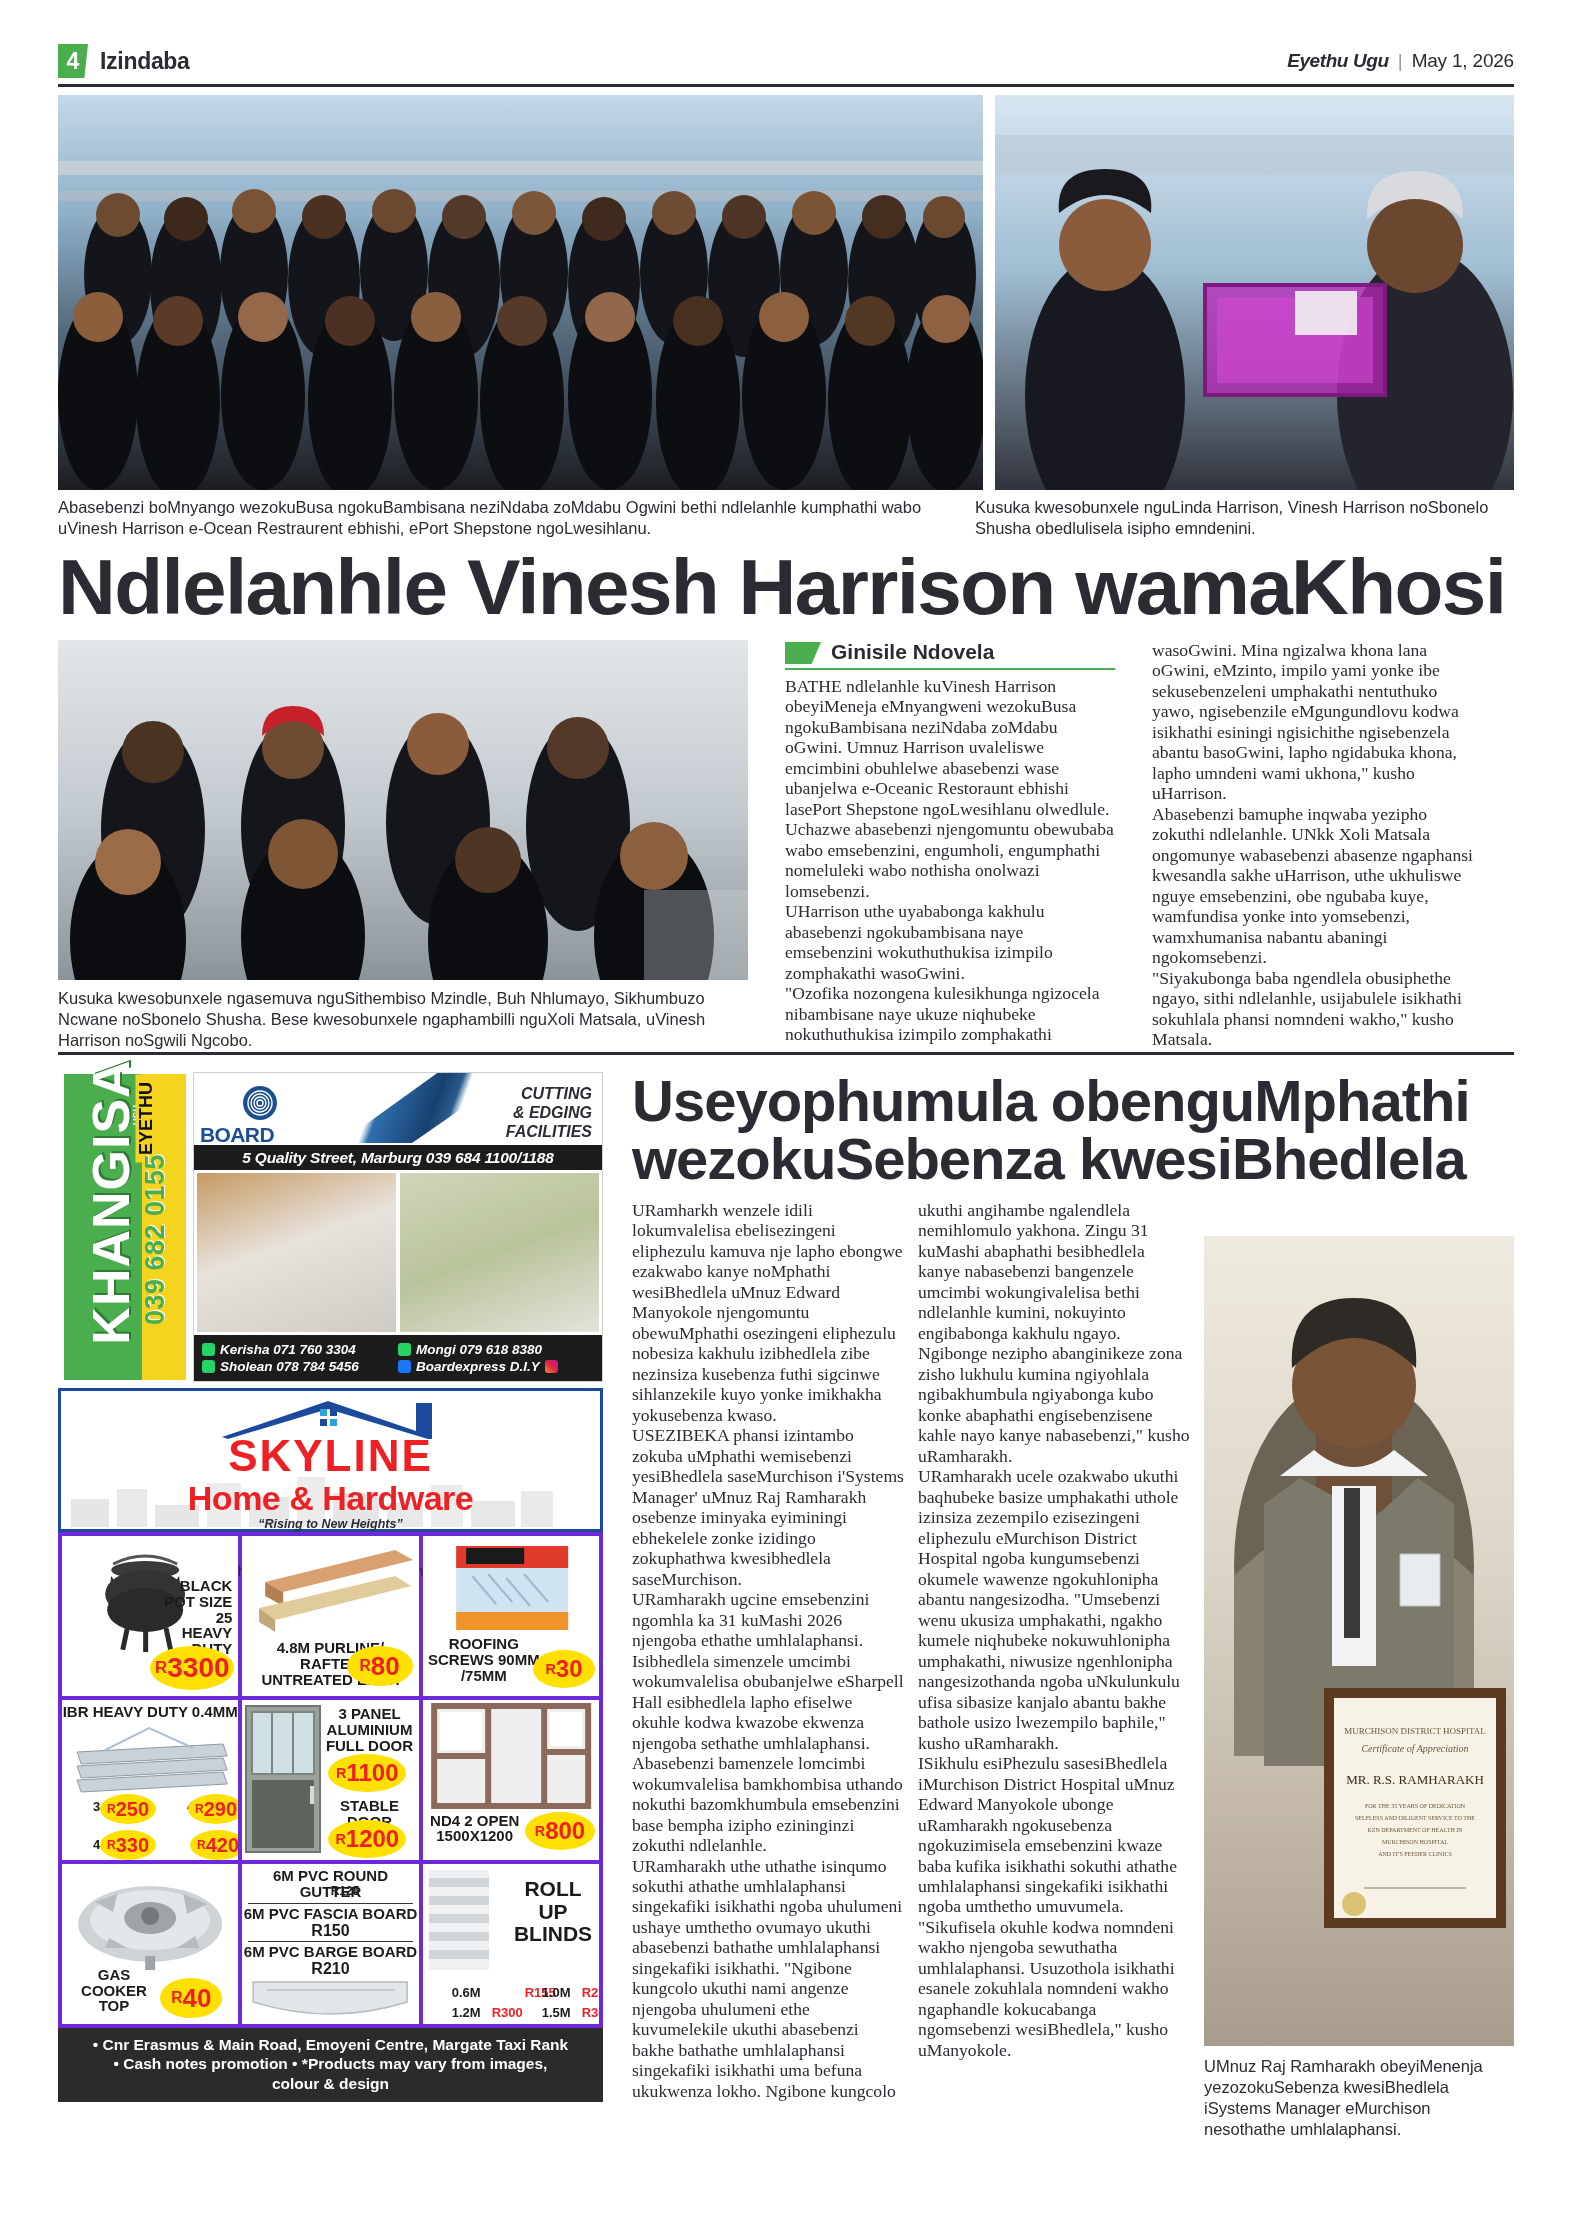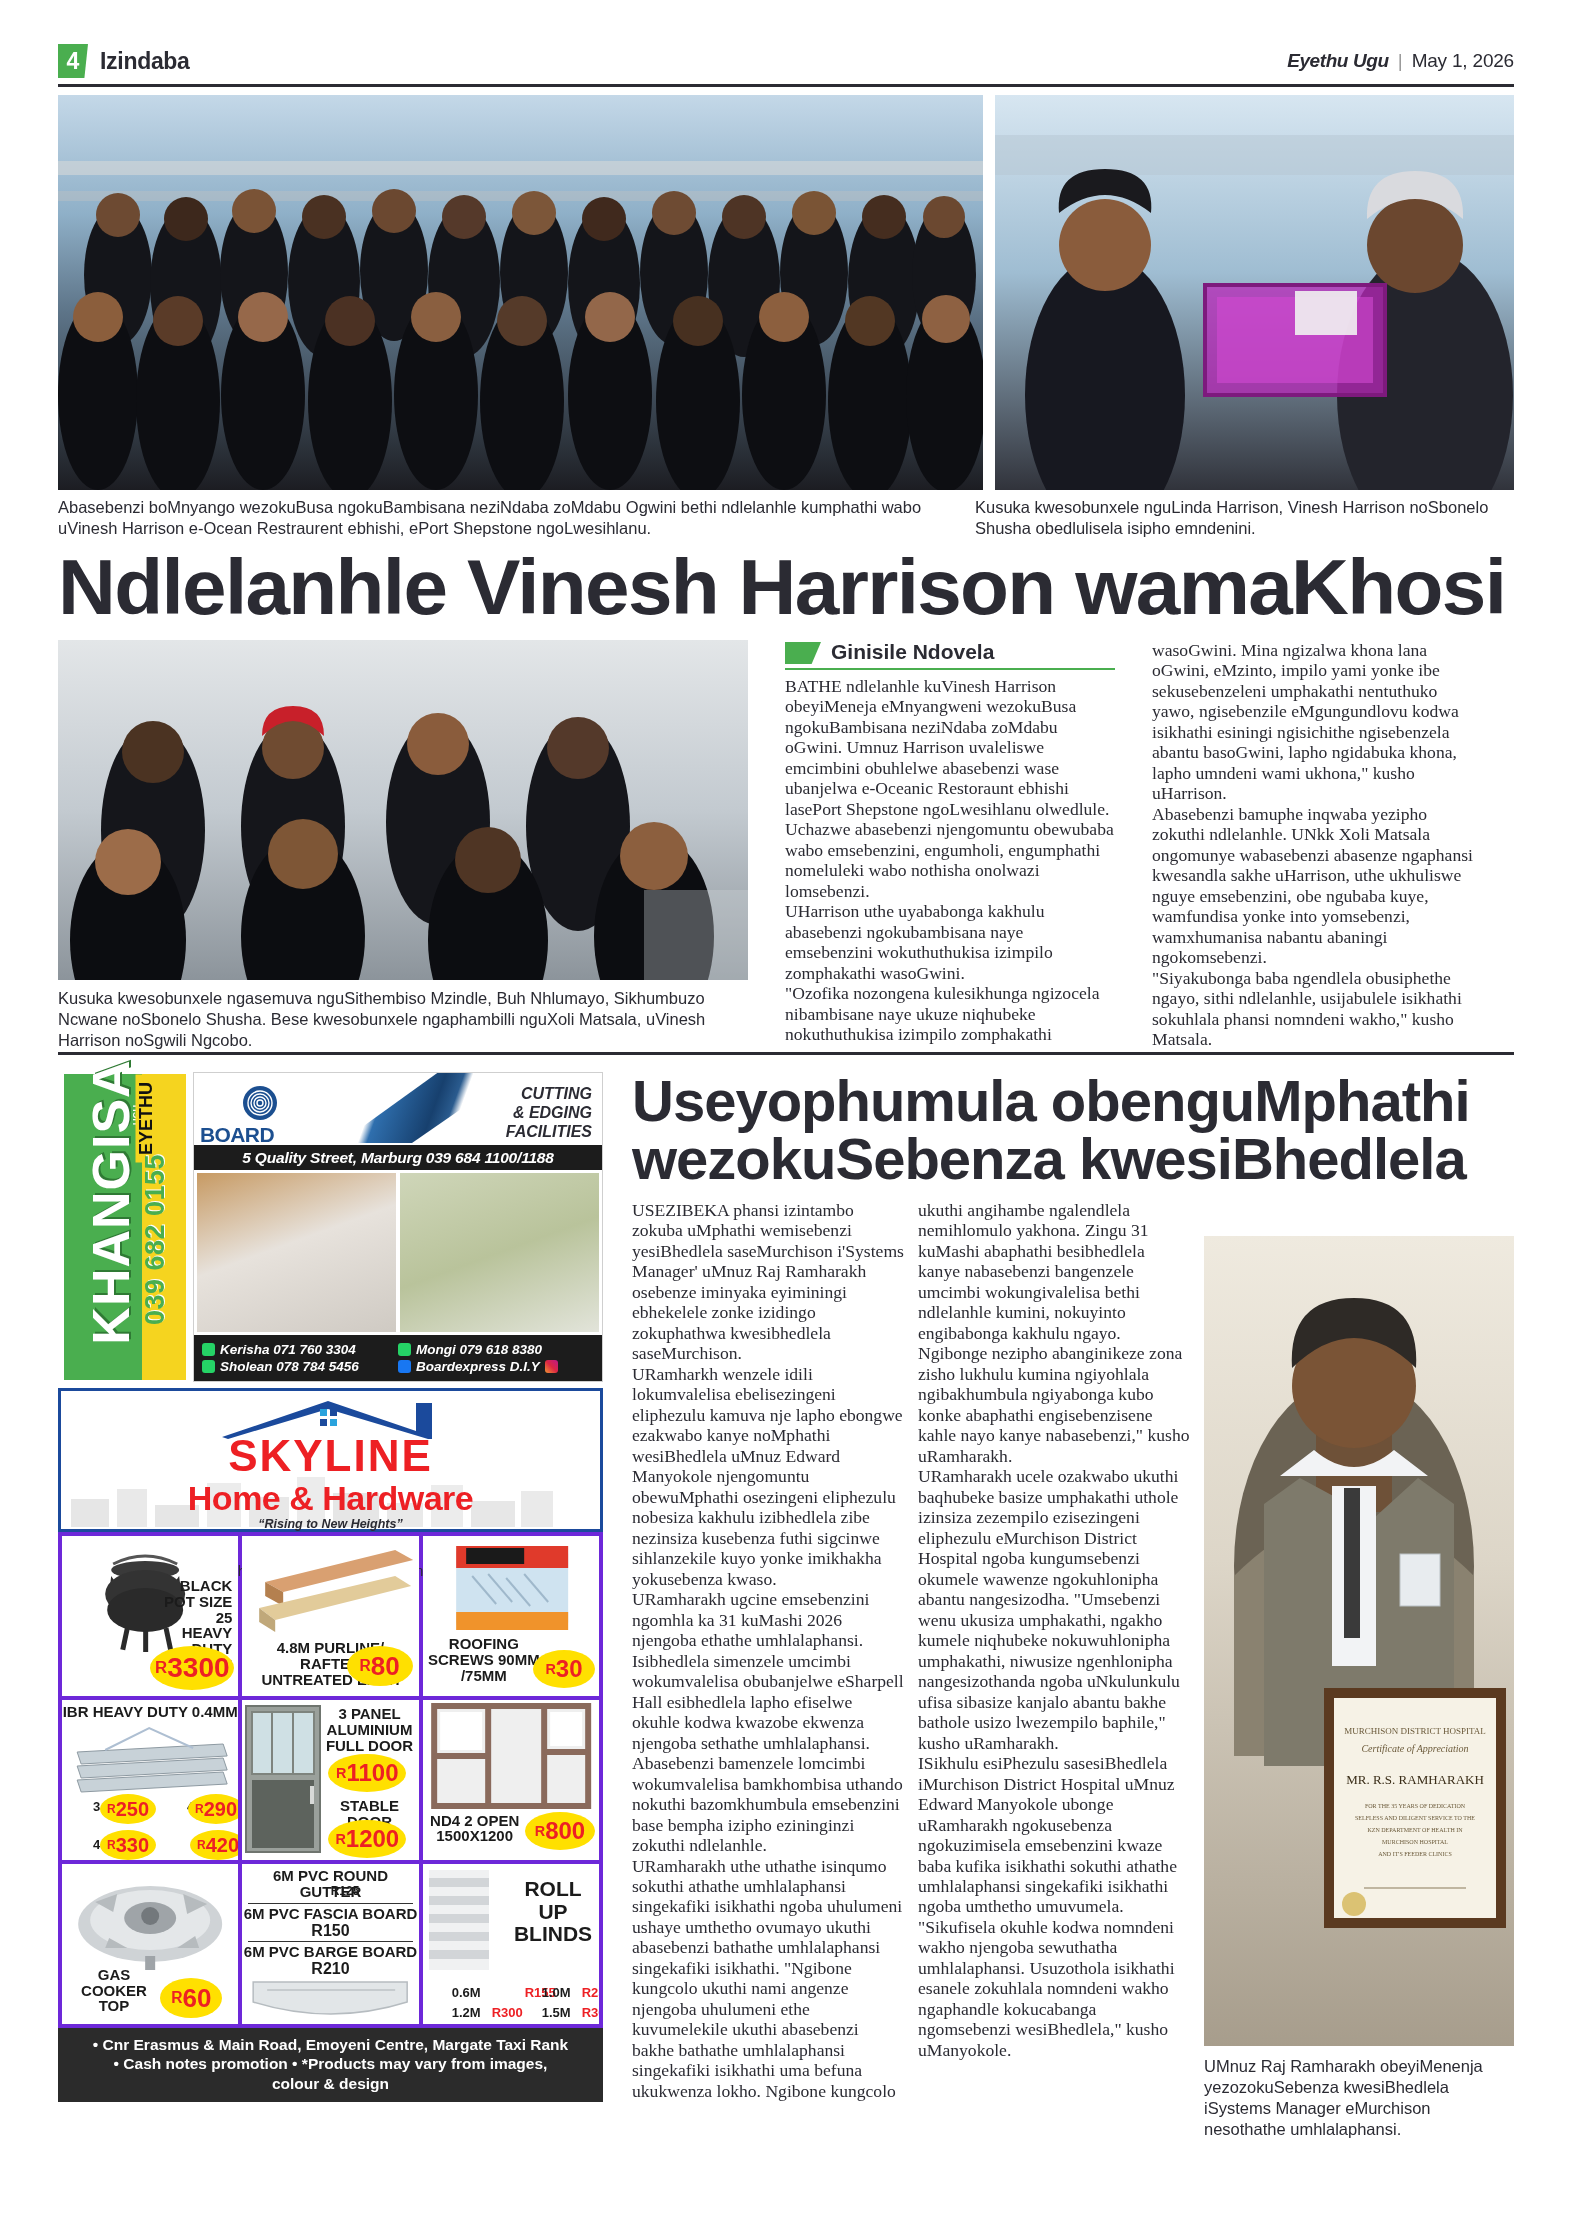--- a/index.html
+++ b/index.html
@@ -662,21 +662,21 @@
               <polygon points="118,30 142,40 122,50"></polygon>
             <polygon points="44,74 62,84 40,84"></polygon>
               <polygon points="112,84 130,72 134,84"></polygon>
           </g>
           <rect x="80" y="92" width="10" height="14" fill="#9fa4a8"></rect>
         </svg>
         <div class="lbl" style="left:6px; bottom:10px; width:92px; white-space:pre-line;">GAS
 COOKER TOP</div>
         <div class="pricetag" style="right:16px; bottom:6px; width:62px; height:40px; font-size:26px;">
             <sup>R</sup>
-            <span>60</span>
+            <span>40</span>
           </div>
       </div>
 
       <div class="cell">
         <div class="lbl" style="left:0; right:0; top:4px;">6M PVC ROUND GUTTER</div>
         <div class="lbl redp" style="left:0;right:0;top:21px;font-size:12px;padding-left:29px;">R125</div>
         <div style="position:absolute;left:6px;right:6px;top:39px;height:1px;background:#333"></div>
         <div class="lbl" style="left:0; right:0; top:42px;">6M PVC FASCIA BOARD</div>
         <div class="lbl redp" style="left:0;right:0;top:59px;font-size:16px;">R150</div>
         <div style="position:absolute;left:6px;right:6px;top:77px;height:1px;background:#333"></div>
@@ -720,22 +720,22 @@
     </div>
   </div>
 
   <div class="story2">
     <div class="headline2">Useyophumula obenguMphathi</div>
     <div class="headline2">wezokuSebenza kwesiBhedlela</div>
   </div>
 
   <div class="s2cols">
     <div class="col s2colA">
+        <p>URamharkh wenzele idili lokumvalelisa ebelisezingeni eliphezulu kamuva nje lapho ebongwe ezakwabo kanye noMphathi wesiBhedlela uMnuz Edward Manyokole njengomuntu obewuMphathi osezingeni eliphezulu nobesiza kakhulu izibhedlela zibe nezinsiza kusebenza futhi sigcinwe sihlanzekile kuyo yonke imikhakha yokusebenza kwaso.</p>
         <p>USEZIBEKA phansi izintambo zokuba uMphathi wemisebenzi yesiBhedlela saseMurchison i'Systems Manager' uMnuz Raj Ramharakh osebenze iminyaka eyiminingi ebhekelele zonke izidingo zokuphathwa kwesibhedlela saseMurchison.</p>
-        <p>URamharkh wenzele idili lokumvalelisa ebelisezingeni eliphezulu kamuva nje lapho ebongwe ezakwabo kanye noMphathi wesiBhedlela uMnuz Edward Manyokole njengomuntu obewuMphathi osezingeni eliphezulu nobesiza kakhulu izibhedlela zibe nezinsiza kusebenza futhi sigcinwe sihlanzekile kuyo yonke imikhakha yokusebenza kwaso.</p>
         <p>URamharakh ugcine emsebenzini ngomhla ka 31 kuMashi 2026 njengoba ethathe umhlalaphansi. Isibhedlela simenzele umcimbi wokumvalelisa obubanjelwe eSharpell Hall esibhedlela lapho efiselwe okuhle kodwa kwazobe ekwenza njengoba sethathe umhlalaphansi.</p>
         <p>Abasebenzi bamenzele lomcimbi wokumvalelisa bamkhombisa uthando nokuthi bazomkhumbula emsebenzini base bempha izipho ezininginzi zokuthi ndlelanhle.</p>
         <p>URamharakh uthe uthathe isinqumo sokuthi athathe umhlalaphansi singekafiki isikhathi ngoba uhulumeni ushaye umthetho ovumayo ukuthi abasebenzi bathathe umhlalaphansi singekafiki isikhathi. "Ngibone kungcolo ukuthi nami angenze njengoba uhulumeni ethe kuvumelekile ukuthi abasebenzi bakhe bathathe umhlalaphansi singekafiki isikhathi uma befuna ukukwenza lokho. Ngibone kungcolo</p>
       </div>
     <div class="col s2colB">
         <p>ukuthi angihambe ngalendlela nemihlomulo yakhona. Zingu 31 kuMashi abaphathi besibhedlela kanye nabasebenzi bangenzele umcimbi wokungivalelisa bethi ndlelanhle kumini, nokuyinto engibabonga kakhulu ngayo.</p>
         <p>Ngibonge nezipho abanginikeze zona zisho lukhulu kumina ngiyohlala ngibakhumbula ngiyabonga kubo konke abaphathi engisebenzisene kahle nayo kanye nabasebenzi," kusho uRamharakh.</p>
         <p>URamharakh ucele ozakwabo ukuthi baqhubeke basize umphakathi uthole izinsiza zezempilo ezisezingeni eliphezulu eMurchison District Hospital ngoba kungumsebenzi okumele wawenze ngokuhlonipha abantu nangesizodha. "Umsebenzi wenu ukusiza umphakathi, ngakho kumele niqhubeke nokuwuhlonipha umphakathi, niwusize ngenhlonipha nangesizothanda ngoba uNkulunkulu ufisa sibasize kanjalo abantu bakhe bathole usizo lwezempilo baphile," kusho uRamharakh.</p>
         <p>ISikhulu esiPhezulu sasesiBhedlela iMurchison District Hospital uMnuz Edward Manyokole ubonge uRamharakh ngokusebenza ngokuzimisela emsebenzini kwaze baba kufika isikhathi sokuthi athathe umhlalaphansi singekafiki isikhathi ngoba umthetho umuvumela.</p>
         <p>"Sikufisela okuhle kodwa nomndeni wakho njengoba sewuthatha umhlalaphansi. Usuzothola isikhathi esanele zokuhlala nomndeni wakho ngaphandle kokucabanga ngomsebenzi wesiBhedlela," kusho uManyokole.</p>

